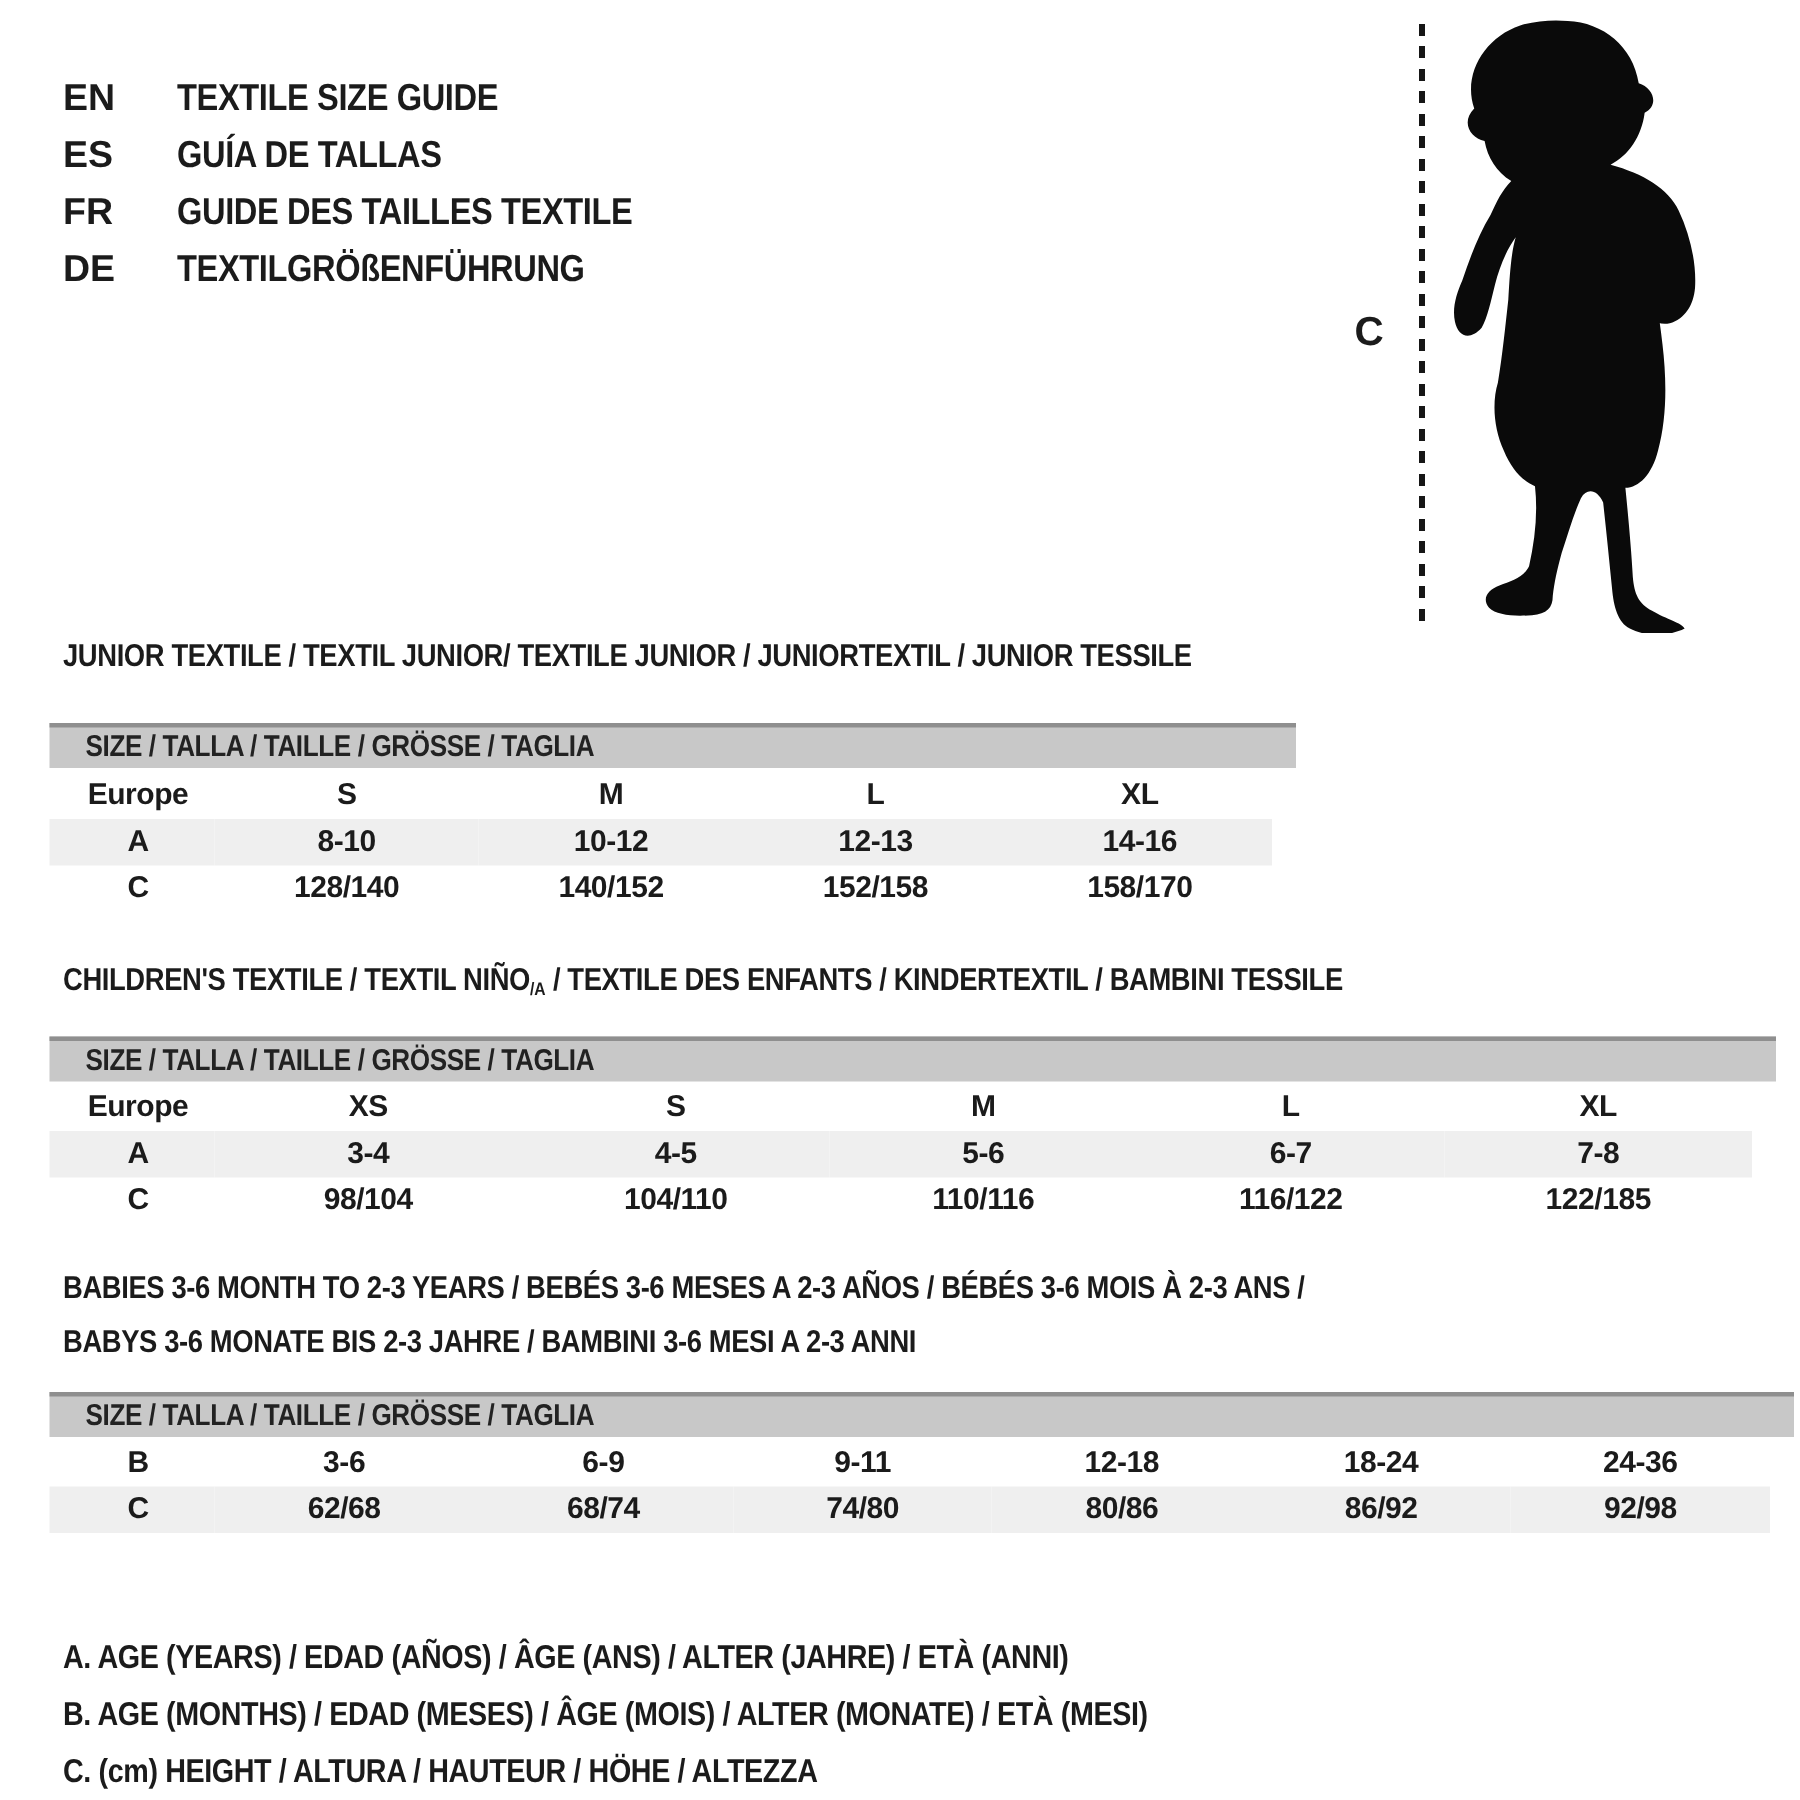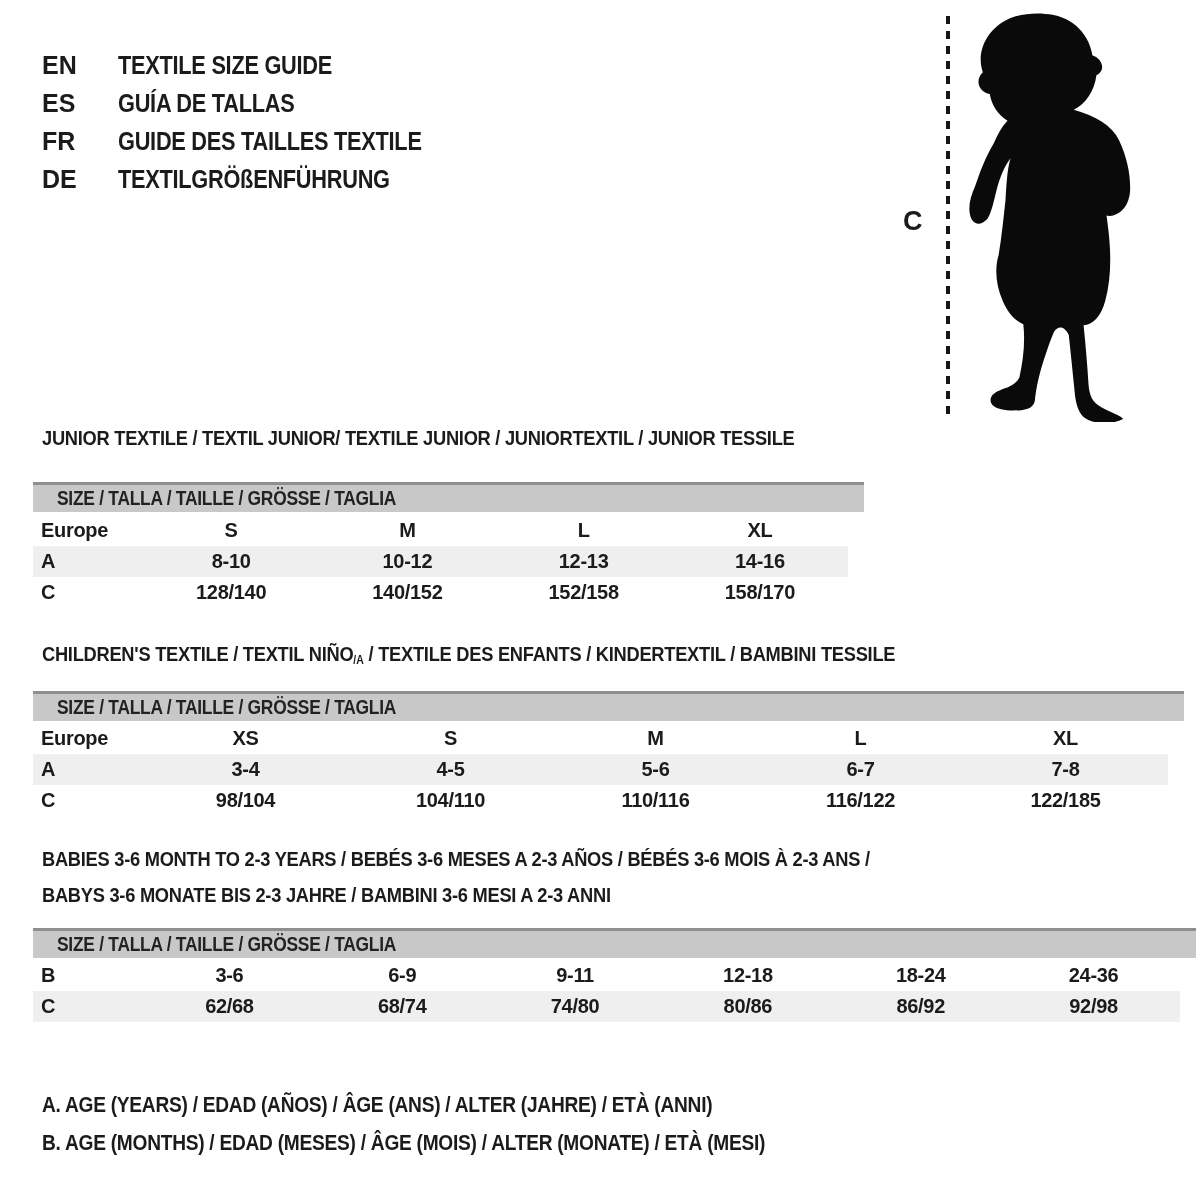--- a/index.html
+++ b/index.html
@@ -32,21 +32,21 @@
   .size-bar{
     position:absolute;left:33px;height:27px;
     background:var(--bar-bg,#c8c8c8);border-top:3px solid var(--bar-border,#8f8f8f);
     font-size:20px;line-height:26px;padding-left:24px;box-sizing:content-box;color:#222;
   }
   table.size-table{position:absolute;left:33px;border-collapse:collapse;table-layout:fixed;}
   table.size-table td{
     height:31px;font-size:20px;font-weight:700;text-align:center;
     vertical-align:middle;padding:0;letter-spacing:-0.3px;
   }
-  table.size-table td.lbl{text-align:left;padding-left:8px;}
+  table.size-table td.lbl{text-align:center;padding-left:8px;}
   tr.stripe td{background:var(--stripe,#efefef);}
 
   
   .legend{position:absolute;left:42px;top:1072px;margin-top:14px;}
   .legend-line{height:38px;line-height:38px;font-size:22px;}
 </style>
 </head>
 <body>
 
 <div class="page">
@@ -231,15 +231,16 @@
       <td>80/86</td>
       <td>86/92</td>
       <td>92/98</td>
     </tr>
   </tbody>
     </table>
 
   <div class="legend">
     <div class="legend-line"><span class="cond">A. AGE (YEARS) / EDAD (AÑOS) / ÂGE (ANS) / ALTER (JAHRE) / ETÀ (ANNI)</span></div>
     <div class="legend-line"><span class="cond">B. AGE (MONTHS) / EDAD (MESES) / ÂGE (MOIS) / ALTER (MONATE) / ETÀ (MESI)</span></div>
+    <div class="legend-line"><span class="cond">C. (cm) HEIGHT / ALTURA / HAUTEUR / HÖHE / ALTEZZA</span></div>
   </div>
 
 </div>
 
 </body></html>

